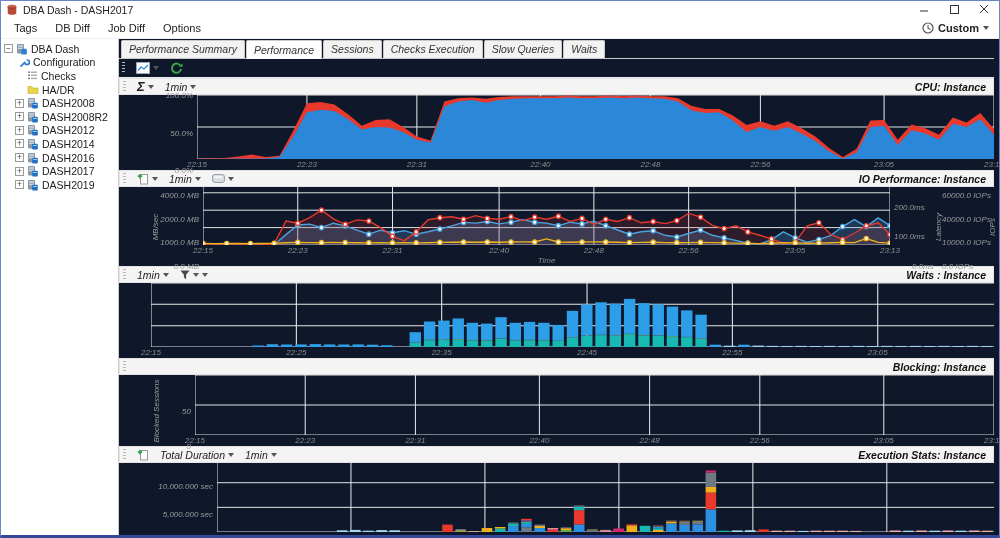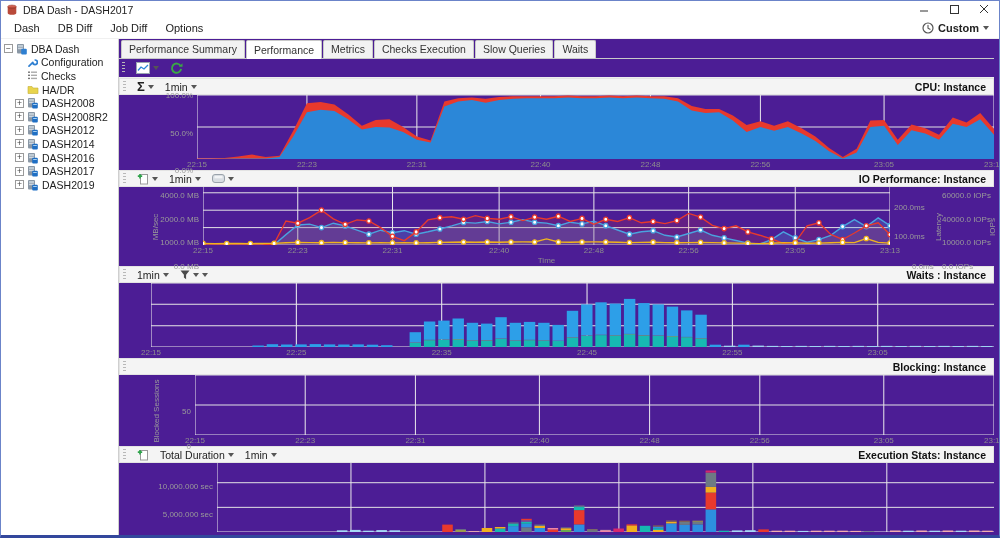--- a/index.html
+++ b/index.html
@@ -15,21 +15,21 @@
   .menu-item{padding:3px 9px;cursor:default;}
   .custom-btn{margin-left:auto;margin-right:10px;display:flex;align-items:center;gap:4px;font-weight:bold;font-size:11px;}
   .body{flex:1;display:flex;min-height:0;}
   
   .tree{width:118px;flex:0 0 118px;border-right:1px solid #cfcfcf;padding-top:3px;font-size:10.5px;color:#222;overflow:hidden;}
   .tree-row{display:flex;align-items:center;height:13.6px;gap:3px;white-space:nowrap;}
   .toggle{width:9px;height:9px;flex:0 0 9px;border:1px solid #9a9a9a;background:#fff;font-size:8.5px;line-height:7px;text-align:center;color:#444;}
   .toggle-spacer{width:9px;flex:0 0 9px;}
   .tree-ico{display:flex;align-items:center;}
   
-  .main{flex:1;display:flex;flex-direction:column;min-width:0;padding-right:5px;background:#4c1d95;}
+  .main{flex:1;display:flex;flex-direction:column;min-width:0;padding-right:5px;background:#0f172a;font-style:italic;}
   .tabs{display:flex;height:18px;flex:0 0 18px;font-size:10.5px;margin-top:2px;padding-left:2px;border-bottom:1px solid #c9c9c9;align-items:flex-end;}
   .tab{padding:2px 7px 3px 7px;border:1px solid #c9c9c9;border-bottom:none;background:#f2f2f2;margin-right:1px;border-radius:2px 2px 0 0;color:#333;}
   .tab.active{background:#fff;position:relative;top:1px;padding-top:3px;}
   .main-toolbar{height:19px;flex:0 0 19px;display:flex;align-items:center;gap:7px;border-bottom:1px solid #ededed;padding-left:3px;}
   .grip{width:3px;height:12px;background:repeating-linear-gradient(to bottom,#b8b8b8 0 1px,transparent 1px 3px);margin-right:2px;}
   .tb-btn{display:flex;align-items:center;gap:3px;font-size:10.5px;color:#222;padding:1px 2px;}
   .caret{width:0;height:0;border-left:3px solid transparent;border-right:3px solid transparent;border-top:4px solid #555;display:inline-block;}
   .sigma{font-size:13px;font-weight:bold;}
   
   .panels{flex:1;display:flex;flex-direction:column;min-height:0;}
@@ -79,21 +79,21 @@
       <span class="win-btn">
           <svg width="9" height="9">
             <path d="M0 0 L8 8 M8 0 L0 8" stroke="#333" stroke-width="1"></path>
           </svg>
         </span>
     </div>
   </div>
 
   <div class="menubar">
     <div id="menu-items" style="display:flex">
-        <span class="menu-item">Dash</span>
+        <span class="menu-item">Tags</span>
         <span class="menu-item">DB Diff</span>
         <span class="menu-item">Job Diff</span>
         <span class="menu-item">Options</span>
       </div>
     <div class="custom-btn">
       <span class="tree-ico">
         <svg width="12" height="12" viewBox="0 0 12 12">
             <circle cx="6" cy="6" r="5" fill="none" stroke="#555" stroke-width="1.2"></circle>
             <path d="M6 3.2 V6.2 L8 7.3" stroke="#555" fill="none" stroke-width="1.1" stroke-linecap="round"></path>
           </svg>
@@ -110,21 +110,21 @@
           <span class="tree-ico">
             <svg width="12" height="12" viewBox="0 0 12 12">
               <rect x="1" y="1" width="7" height="9.5" rx="1" fill="#8a97a5"></rect>
               <rect x="2" y="2.2" width="5" height="1.6" fill="#cdd7e0"></rect>
               <rect x="2" y="4.6" width="5" height="1.6" fill="#cdd7e0"></rect>
               <rect x="5.2" y="5.8" width="5.6" height="5.6" rx="1" fill="#2e7fd1"></rect>
             </svg>
           </span>
           <span>DBA Dash</span>
         </div>
-        <div class="tree-row" style="padding-left: 14px;">
+        <div class="tree-row" style="padding-left: 6px;">
           <span class="toggle-spacer"></span>
           <span class="tree-ico">
             <svg width="11" height="11" viewBox="0 0 11 11">
               <path d="M2 9.2 L5.8 5.4 M5.8 5.4 a2.3 2.3 0 1 0 2.4 -2.4" stroke="#2e7fd1" stroke-width="1.7" fill="none" stroke-linecap="round"></path>
             </svg>
           </span>
           <span>Configuration</span>
         </div>
         <div class="tree-row" style="padding-left: 14px;">
           <span class="toggle-spacer"></span>
@@ -239,21 +239,21 @@
             </svg>
           </span>
           <span>DASH2019</span>
         </div>
       </div>
 
     <div class="main">
       <div class="tabs" id="tabs">
           <span class="tab">Performance Summary</span>
           <span class="tab active">Performance</span>
-          <span class="tab">Metrics</span>
+          <span class="tab">Sessions</span>
           <span class="tab">Checks Execution</span>
           <span class="tab">Slow Queries</span>
           <span class="tab">Waits</span>
         </div>
 
       <div class="main-toolbar">
         <span class="grip"></span>
         <span class="tb-btn">
           <svg width="14" height="12">
               <rect x="0.5" y="0.5" width="13" height="11" fill="#fff" stroke="#9aa7b0"></rect>

